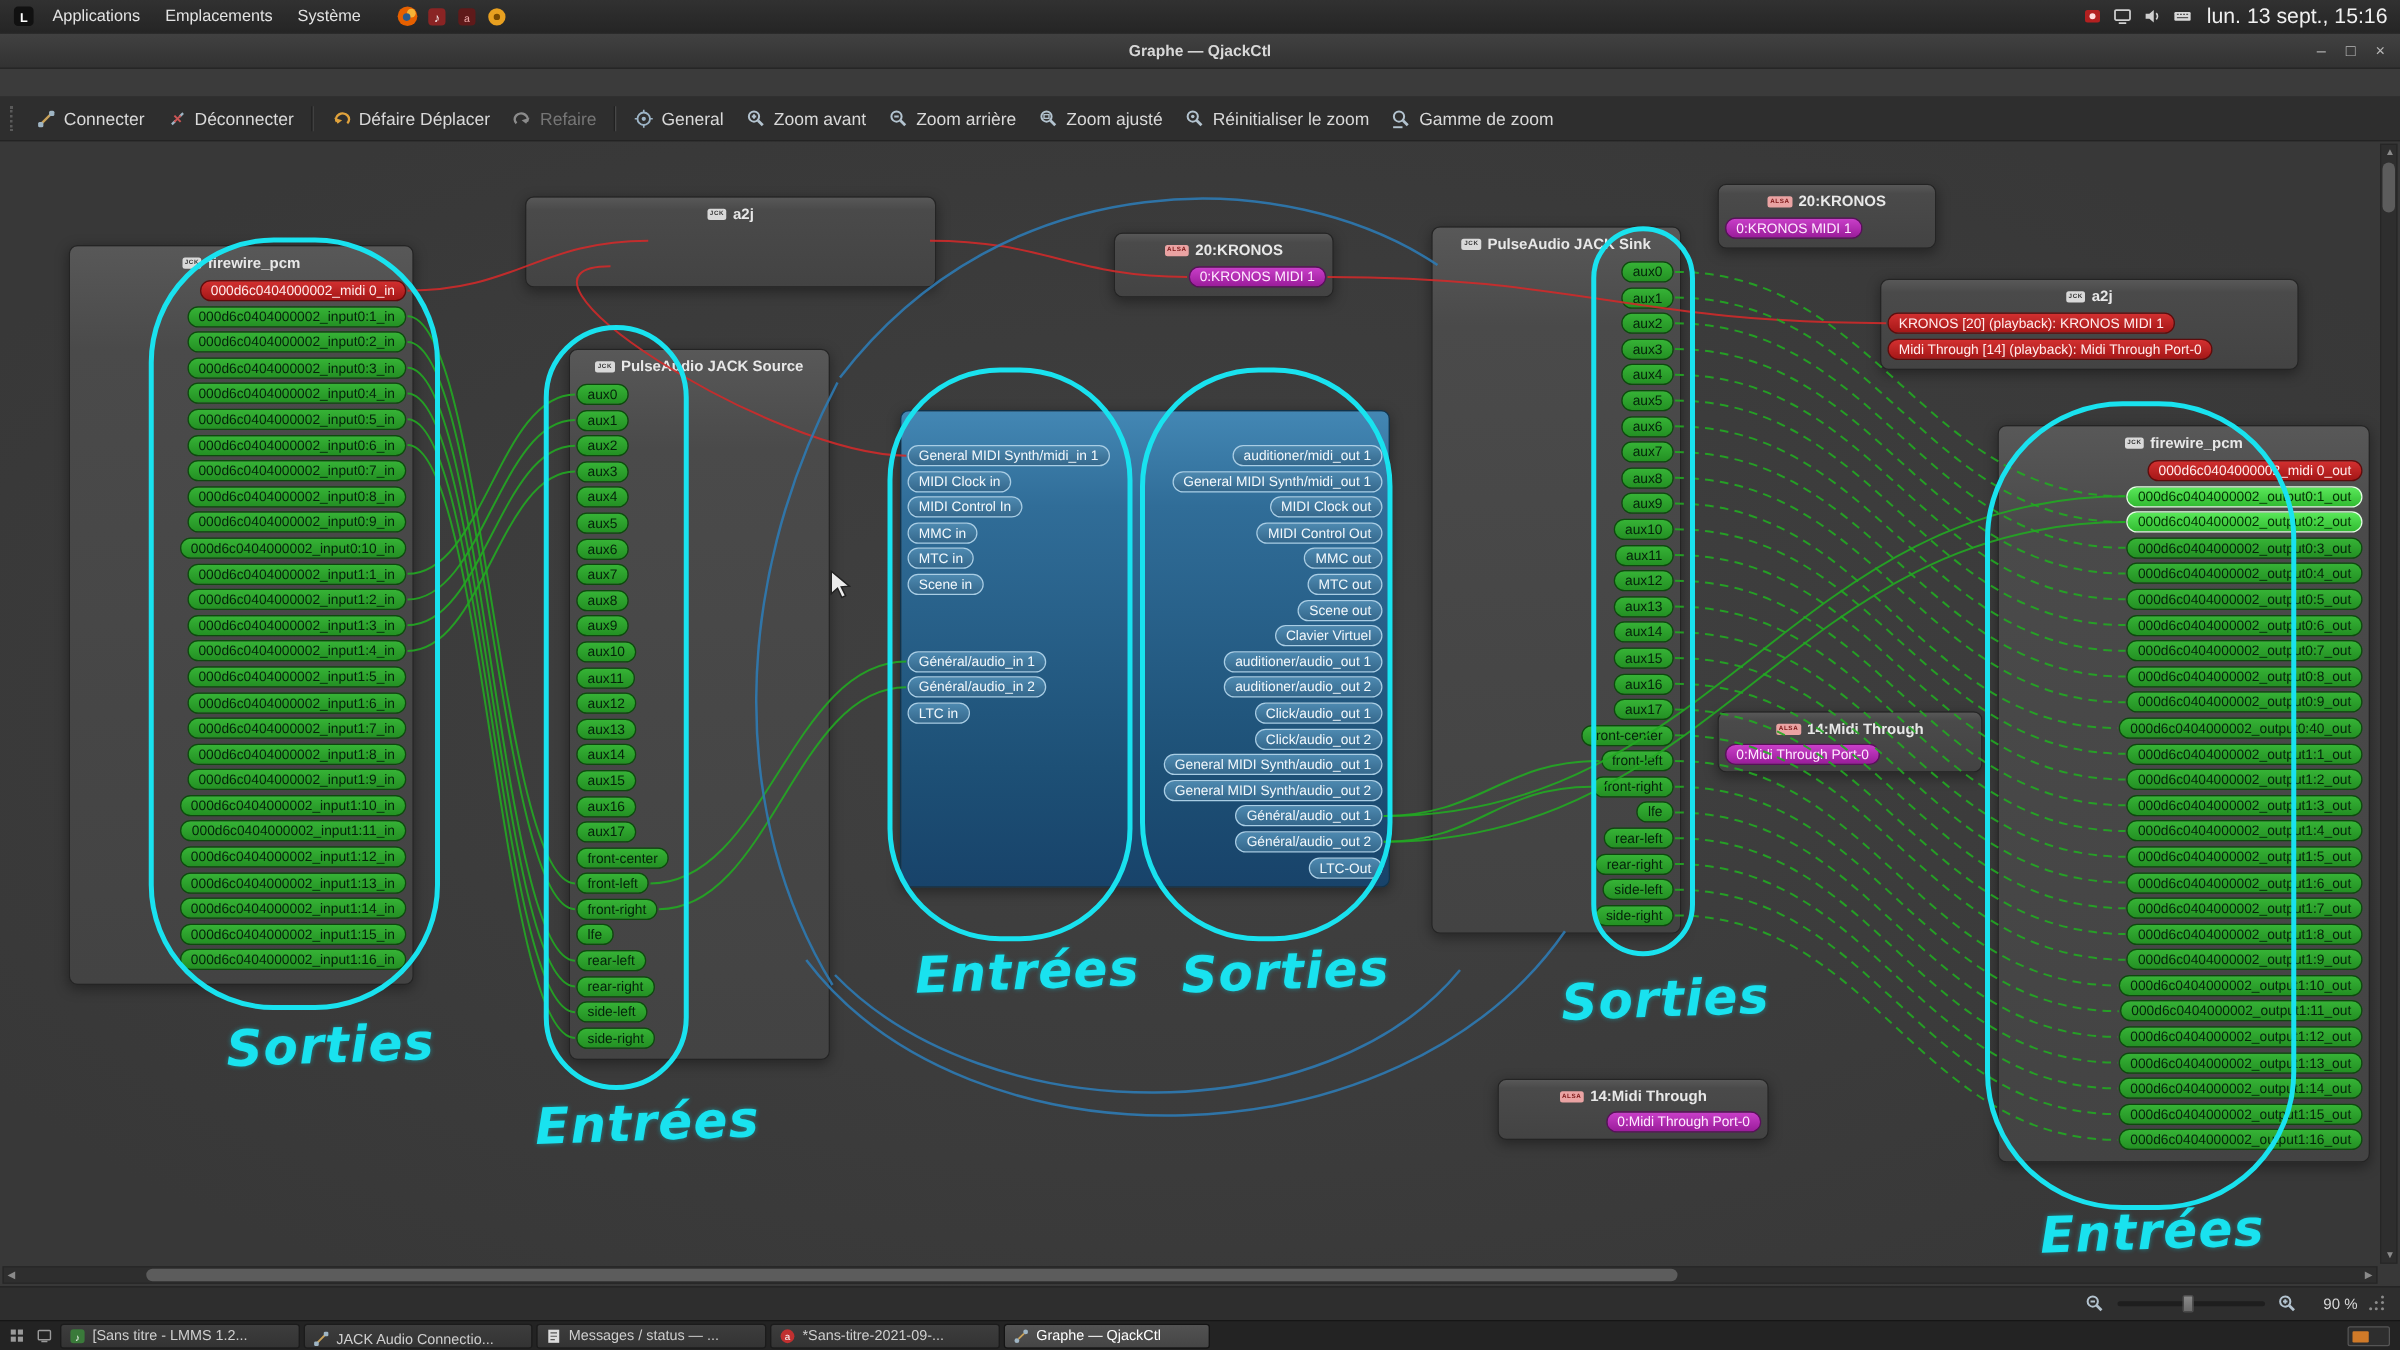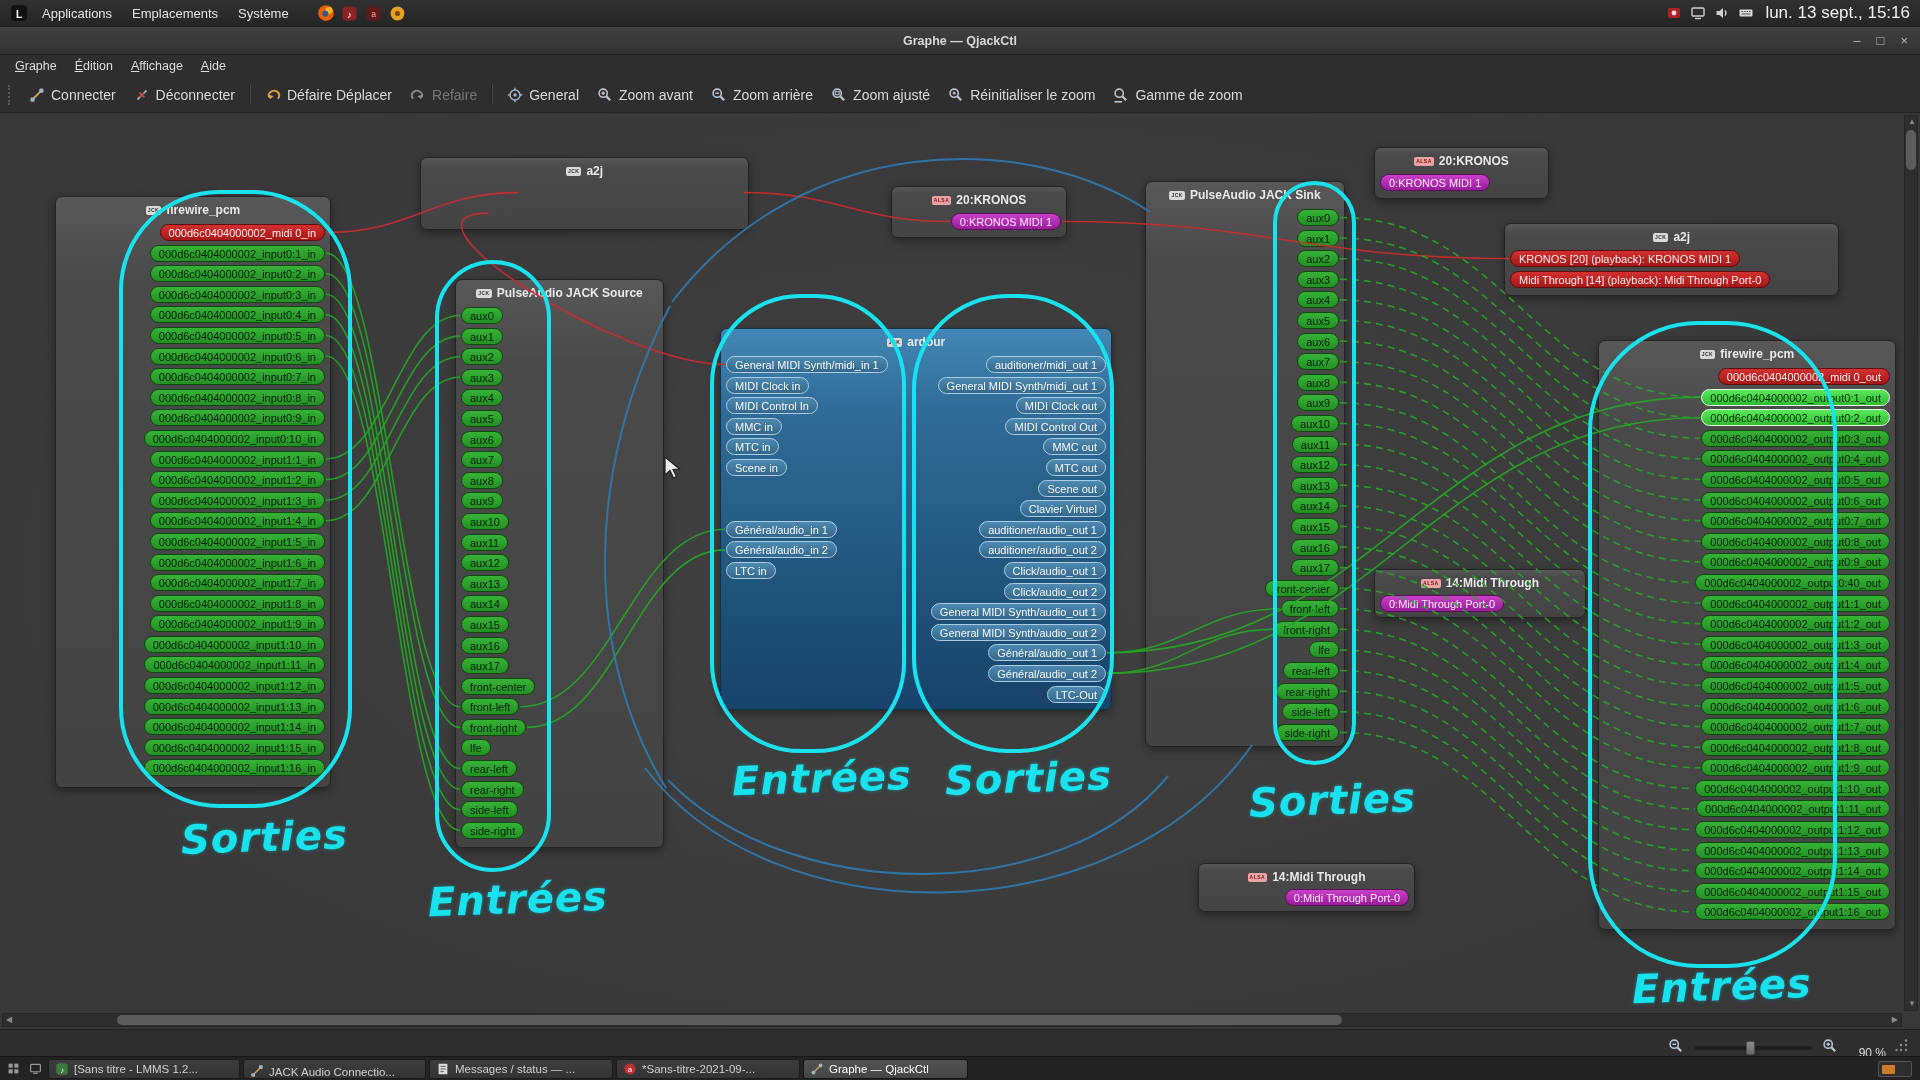--- a/index.html
+++ b/index.html
@@ -60,21 +60,21 @@
   .anno-label{position:absolute;z-index:4;color:#19e2ef;font-size:40px;font-style:italic;font-weight:bold;transform:rotate(-2deg);letter-spacing:1px;text-shadow:0 0 4px rgba(0,225,240,.45);font-family:"DejaVu Sans",sans-serif;pointer-events:none}
 
   
   .vscroll{position:absolute;right:2px;top:115px;width:14px;height:896px;background:#2e2e2e;border:1px solid #262626;z-index:5}
   .vthumb{position:absolute;left:1px;top:14px;width:10px;height:40px;background:#5c5c5c;border-radius:5px}
   .hscroll{position:absolute;left:2px;top:1013px;height:14px;width:1900px;background:#2e2e2e;border:1px solid #262626;z-index:5}
   .hthumb{position:absolute;top:1px;left:114px;width:1225px;height:10px;background:#5c5c5c;border-radius:5px}
   .sb-arrow{position:absolute;color:#8a8a8a;font-size:8px;line-height:8px}
 
   
-  #statusbar{position:absolute;left:0;top:1029px;width:1920px;height:27px;background:#2e2e2e;border-top:1px solid #222;display:flex;justify-content:flex-end;gap:8px;padding:16px 10px;z-index:10}
+  #statusbar{position:absolute;left:0;top:1029px;width:1920px;height:27px;background:#2e2e2e;border-top:1px solid #222;display:flex;align-items:center;justify-content:flex-end;gap:8px;padding:0 10px;z-index:10}
   .zoom-slider{width:118px;height:4px;background:#1e1e1e;border-radius:2px;position:relative;margin:0 2px}
   .zoom-handle{position:absolute;top:-5px;left:44%;width:9px;height:14px;background:linear-gradient(#8a8a8a,#6a6a6a);border-radius:2px;border:1px solid #4d4d4d}
   .zoom-label{color:#d8d8d8;font-size:12px;min-width:40px;text-align:right}
   .sb-ic{display:flex;align-items:center}
 
   
   #taskbar{position:absolute;left:0;top:1056px;width:1920px;height:24px;background:#232323;display:flex;align-items:center;gap:3px;padding:0 4px;z-index:10;border-top:1px solid #161616}
   #task-items{display:flex;gap:3px;align-items:center}
   .task-btn{display:flex;align-items:center;gap:5px;height:20px;padding:0 6px;background:linear-gradient(#3d3d3d,#333);border:1px solid #1b1b1b;border-radius:3px;color:#cfcfcf;font-size:11.5px;cursor:default;overflow:hidden}
   .task-btn.active{background:linear-gradient(#525252,#454545);color:#fff;border-color:#141414}
@@ -159,26 +159,20 @@
 
   <div id="titlebar">
     <span class="title">Graphe — QjackCtl</span>
     <div class="winbtns">
       <span>–</span>
       <span>□</span>
       <span>×</span>
     </div>
   </div>
 
-  <div id="menubar">
-      <span class="menu-item"><u>G</u>raphe</span>
-      <span class="menu-item"><u>É</u>dition</span>
-      <span class="menu-item"><u>A</u>ffichage</span>
-      <span class="menu-item"><u>A</u>ide</span>
-    </div>
   <div id="toolbar">
       <span class="tb-handle"></span>
       <span class="tb-btn">
         <span class="tb-ic">
           <svg xmlns="http://www.w3.org/2000/svg" width="16" height="16" viewBox="0 0 16 16">
             <path d="M4.5 11.5 L11.5 4.5" stroke="#c9a25a" stroke-width="1.8" fill="none"></path>
             <rect x="1.5" y="10.5" width="4.2" height="4.2" rx="1.2" fill="#9fb5c4"></rect>
             <rect x="10.3" y="1.5" width="4.2" height="4.2" rx="1.2" fill="#9fb5c4"></rect>
           </svg>
         </span>
@@ -525,24 +519,20 @@
     <div class="gnode" style="left: 891px; top: 186px; width: 176px; height: 52px;">
       <div class="node-title">
         <span class="nicon alsa">ALSA</span>
         <span>20:KRONOS</span>
       </div>
       <div class="ports align-right" style="top: 26px;">
         <div class="port magenta">0:KRONOS MIDI 1</div>
       </div>
     </div>
     <div class="gnode blue" style="left: 720px; top: 328px; width: 392px; height: 382px;">
-      <div class="node-title">
-        <span class="nicon jack">JCK</span>
-        <span>ardour</span>
-      </div>
       <div class="ports align-left" style="top: 27px;">
         <div class="port blue">General MIDI Synth/midi_in 1</div>
         <div class="port blue">MIDI Clock in</div>
         <div class="port blue">MIDI Control In</div>
         <div class="port blue">MMC in</div>
         <div class="port blue">MTC in</div>
         <div class="port blue">Scene in</div>
         <div class="port-spacer"></div>
         <div class="port-spacer"></div>
         <div class="port blue">Général/audio_in 1</div>

